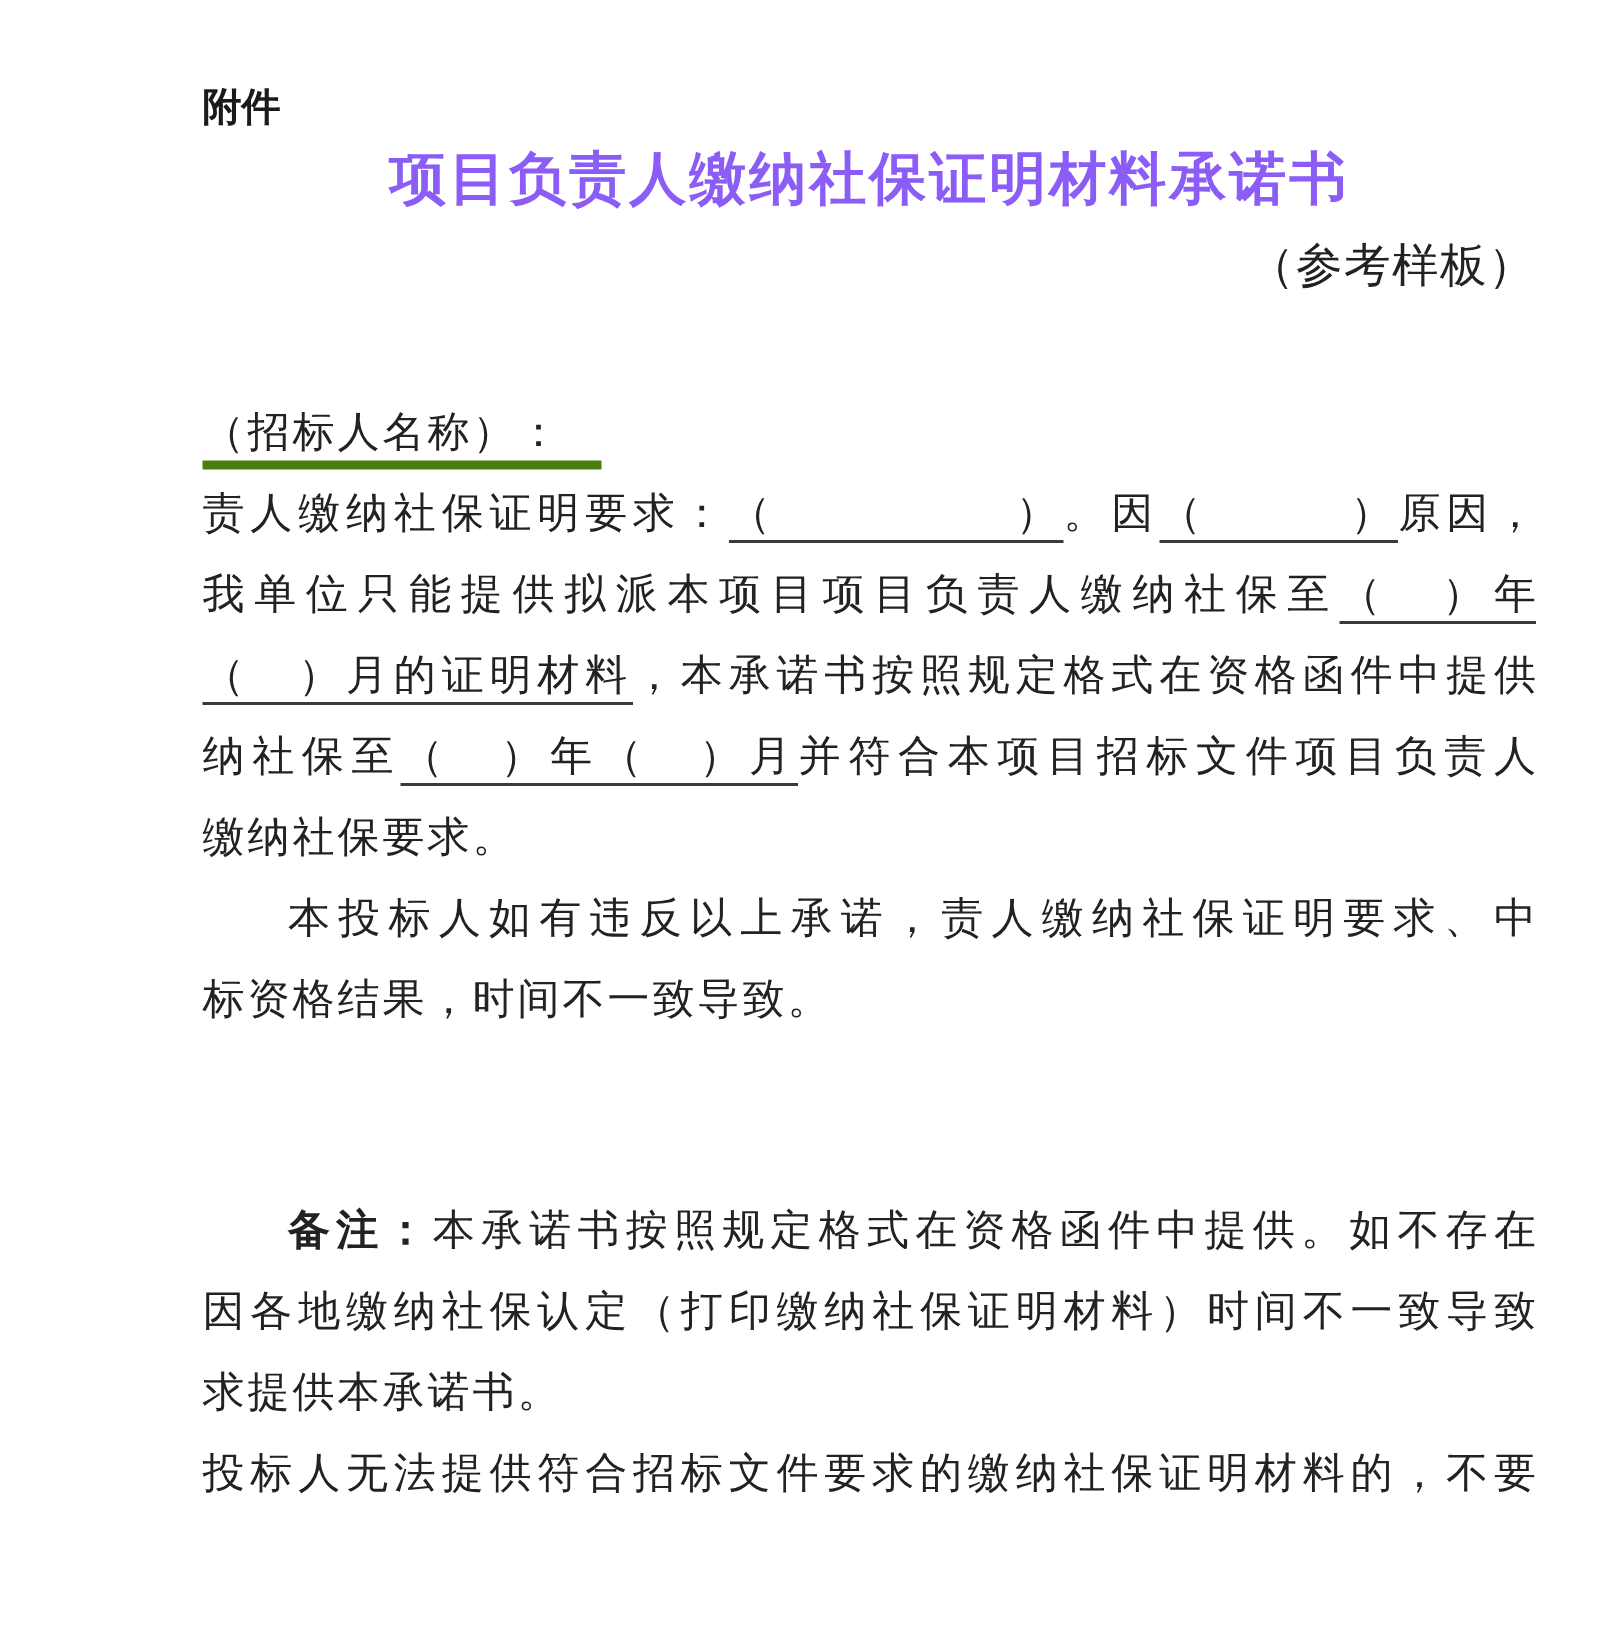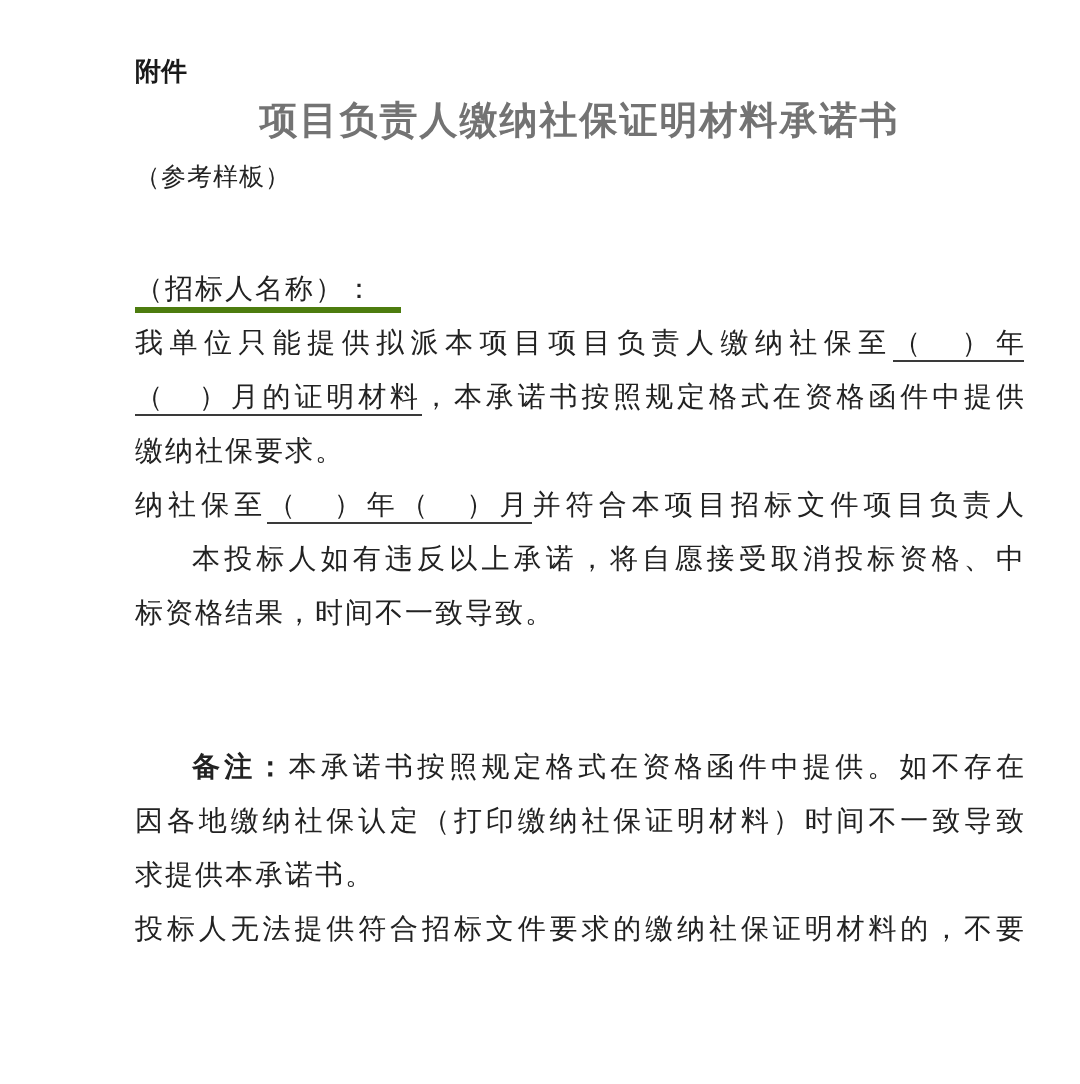--- a/index.html
+++ b/index.html
@@ -26,26 +26,26 @@
     color: #1a1a1a;
   }
   .title {
     margin-top: 8px;
     text-align: center;
     font-family: "Liberation Sans", "DejaVu Sans", sans-serif;
     font-weight: 700;
     font-size: 38px;
     line-height: 48px;
     letter-spacing: 2px;
-    color: #737373;
+    color: #8b5cf6;
   }
   .subtitle {
     margin-top: 16px;
-    text-align: left;
-    font-size: 25px;
+    text-align: right;
+    font-size: 31px;
     line-height: 34px;
     letter-spacing: 1px;
   }
   .salutation {
     margin-top: 68px;
     font-size: 28px;
     line-height: 54px;
     letter-spacing: 2px;
   }
   .salutation .s-text {
@@ -83,24 +83,25 @@
 <body>
 
 <div class="page">
   <div class="attachment">附件</div>
   <div class="title">项目负责人缴纳社保证明材料承诺书</div>
   <div class="subtitle">（参考样板）</div>
   <div class="salutation">
     <span class="s-text">（招标人名称）：</span>
   </div>
   <div class="body">
+      <div class="line just"><span>责人缴纳社保证明要求：</span><span class="u">（　　　　　）</span><span>。因</span><span class="u">（　　　）</span><span>原因，</span></div>
       <div class="line just"><span>我单位只能提供拟派本项目项目负责人缴纳社保至</span><span class="u">（　）年</span></div>
       <div class="line just"><span class="u">（　）月的证明材料</span><span>，本承诺书按照规定格式在资格函件中提供</span></div>
+      <div class="line just"><span>纳社保至</span><span class="u">（　）年（　）月</span><span>并符合本项目招标文件项目负责人</span></div>
       <div class="line left"><span>缴纳社保要求。</span></div>
-      <div class="line just"><span>纳社保至</span><span class="u">（　）年（　）月</span><span>并符合本项目招标文件项目负责人</span></div>
-      <div class="line just ind"><span>本投标人如有违反以上承诺，将自愿接受取消投标资格、中</span></div>
+      <div class="line just ind"><span>本投标人如有违反以上承诺，责人缴纳社保证明要求、中</span></div>
       <div class="line left"><span>标资格结果，时间不一致导致。</span></div>
       <div class="line just ind gap"><span class="b">备注：</span><span>本承诺书按照规定格式在资格函件中提供。如不存在</span></div>
       <div class="line just"><span>因各地缴纳社保认定（打印缴纳社保证明材料）时间不一致导致</span></div>
       <div class="line left"><span>求提供本承诺书。</span></div>
       <div class="line just"><span>投标人无法提供符合招标文件要求的缴纳社保证明材料的，不要</span></div>
     </div>
 </div>
 
 </body></html>

